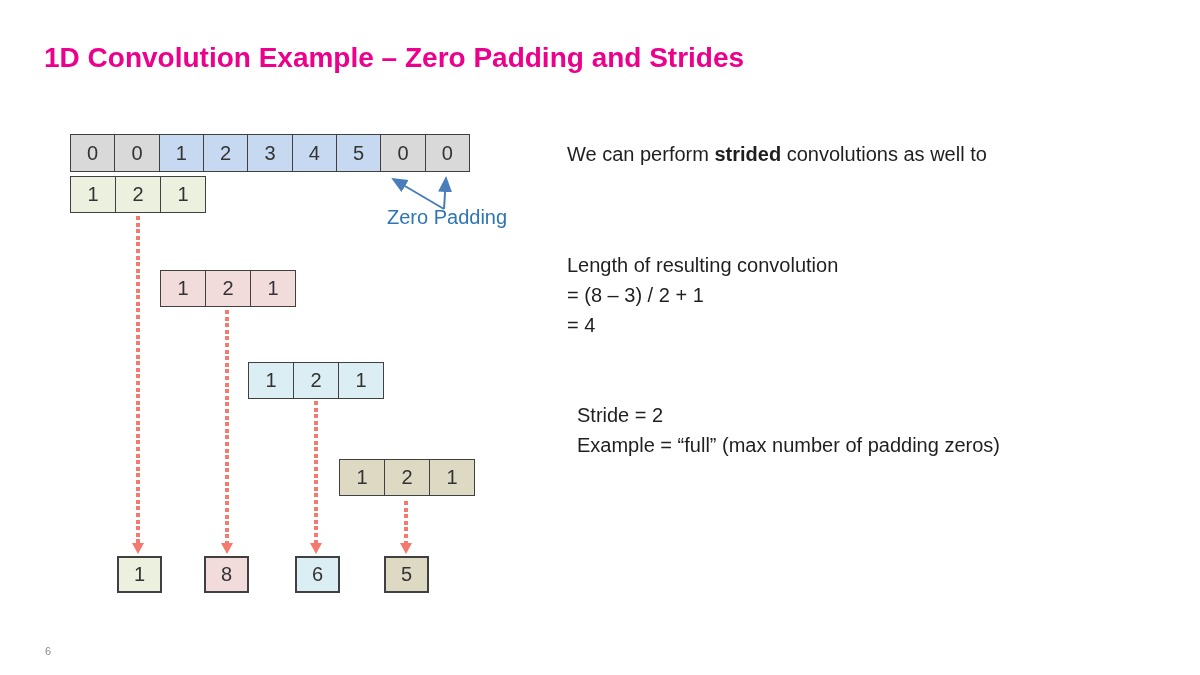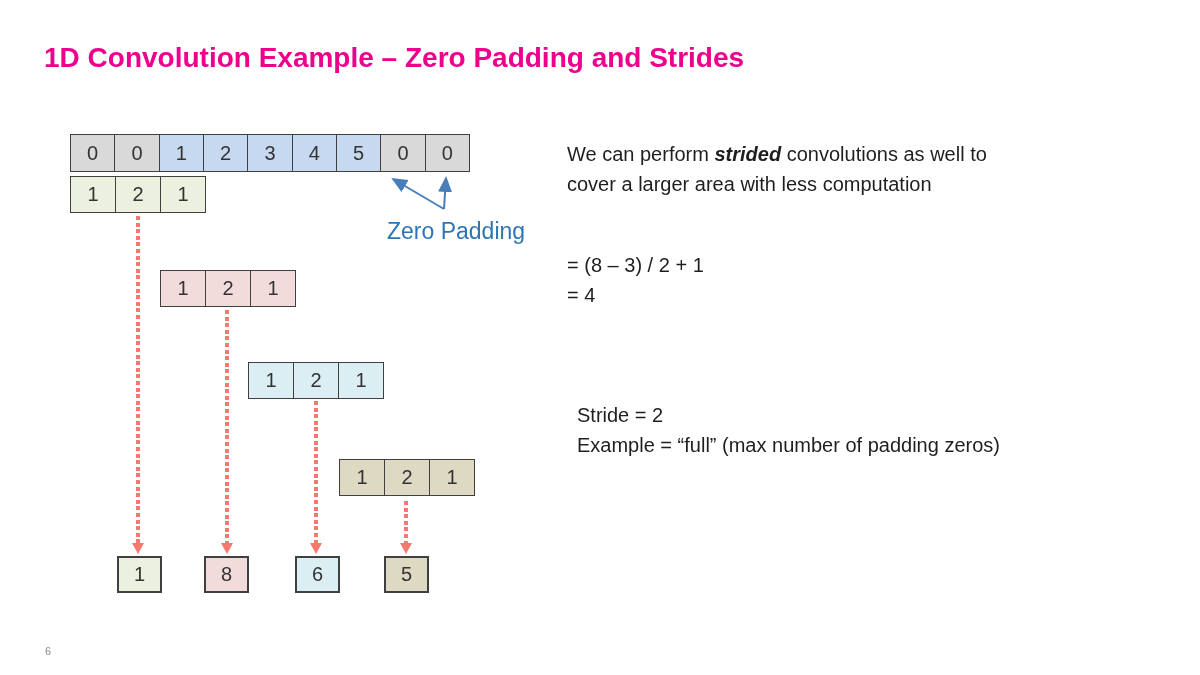--- a/index.html
+++ b/index.html
@@ -71,31 +71,31 @@
     border-top: 11px solid #F5796F;
   }
   .arrow-0 { left: 131.5px; top: 216px; height: 338px; }
   .arrow-1 { left: 220.5px; top: 310px; height: 244px; }
   .arrow-2 { left: 309.5px; top: 401px; height: 153px; }
   .arrow-3 { left: 399.5px; top: 501px; height: 53px;  }
 
   
   .overlay-svg { position: absolute; inset: 0; pointer-events: none; }
   .zero-padding-label {
-    position: absolute; left: 387px; top: 218px;
-    font-size: 23px; color: #2E75B6; white-space: nowrap;
+    position: absolute; left: 387px; top: 206px;
+    font-size: 20px; color: #2E75B6; white-space: nowrap;
   }
 
   
   .right-col { position: absolute; left: 567px; top: 0; width: 530px; }
   .text-block { position: absolute; left: 0; font-size: 20px; line-height: 30px; color: #1f1f1f; }
   .intro-block   { top: 139px; }
   .formula-block { top: 250px; }
   .params-block  { top: 400px; margin-left: 10px; }
-  .bold { font-weight: 700; font-style: italic; }
+  .bold { font-weight: 700; }
   .tline { white-space: nowrap; }
 
   .page-number {
     position: absolute; left: 45px; top: 645px;
     font-size: 11px; color: #8C8C8C;
   }
 </style>
 </head>
 <body>
 
@@ -169,24 +169,24 @@
     </defs>
     <line x1="444" y1="209" x2="393" y2="179" stroke="#4A7EBB" stroke-width="2" marker-end="url(#bluehead)"></line>
     <line x1="444" y1="209" x2="446" y2="178" stroke="#4A7EBB" stroke-width="2" marker-end="url(#bluehead)"></line>
   </svg>
 
   <div class="zero-padding-label">Zero Padding</div>
 
   <div class="right-col">
     <div class="text-block intro-block">
       <div class="tline"><span>We can perform </span><span class="bold">strided</span><span> convolutions as well to</span></div>
-      <div class="tline">cover a larger area with less computation</div>
     </div>
 
     <div class="text-block formula-block">
+      <div class="tline">Length of resulting convolution</div>
       <div class="tline">= (8 – 3) / 2 + 1</div>
       <div class="tline">= 4</div>
     </div>
 
     <div class="text-block params-block">
       <div class="tline">Stride = 2</div>
       <div class="tline">Example = “full” (max number of padding zeros)</div>
     </div>
   </div>
 

